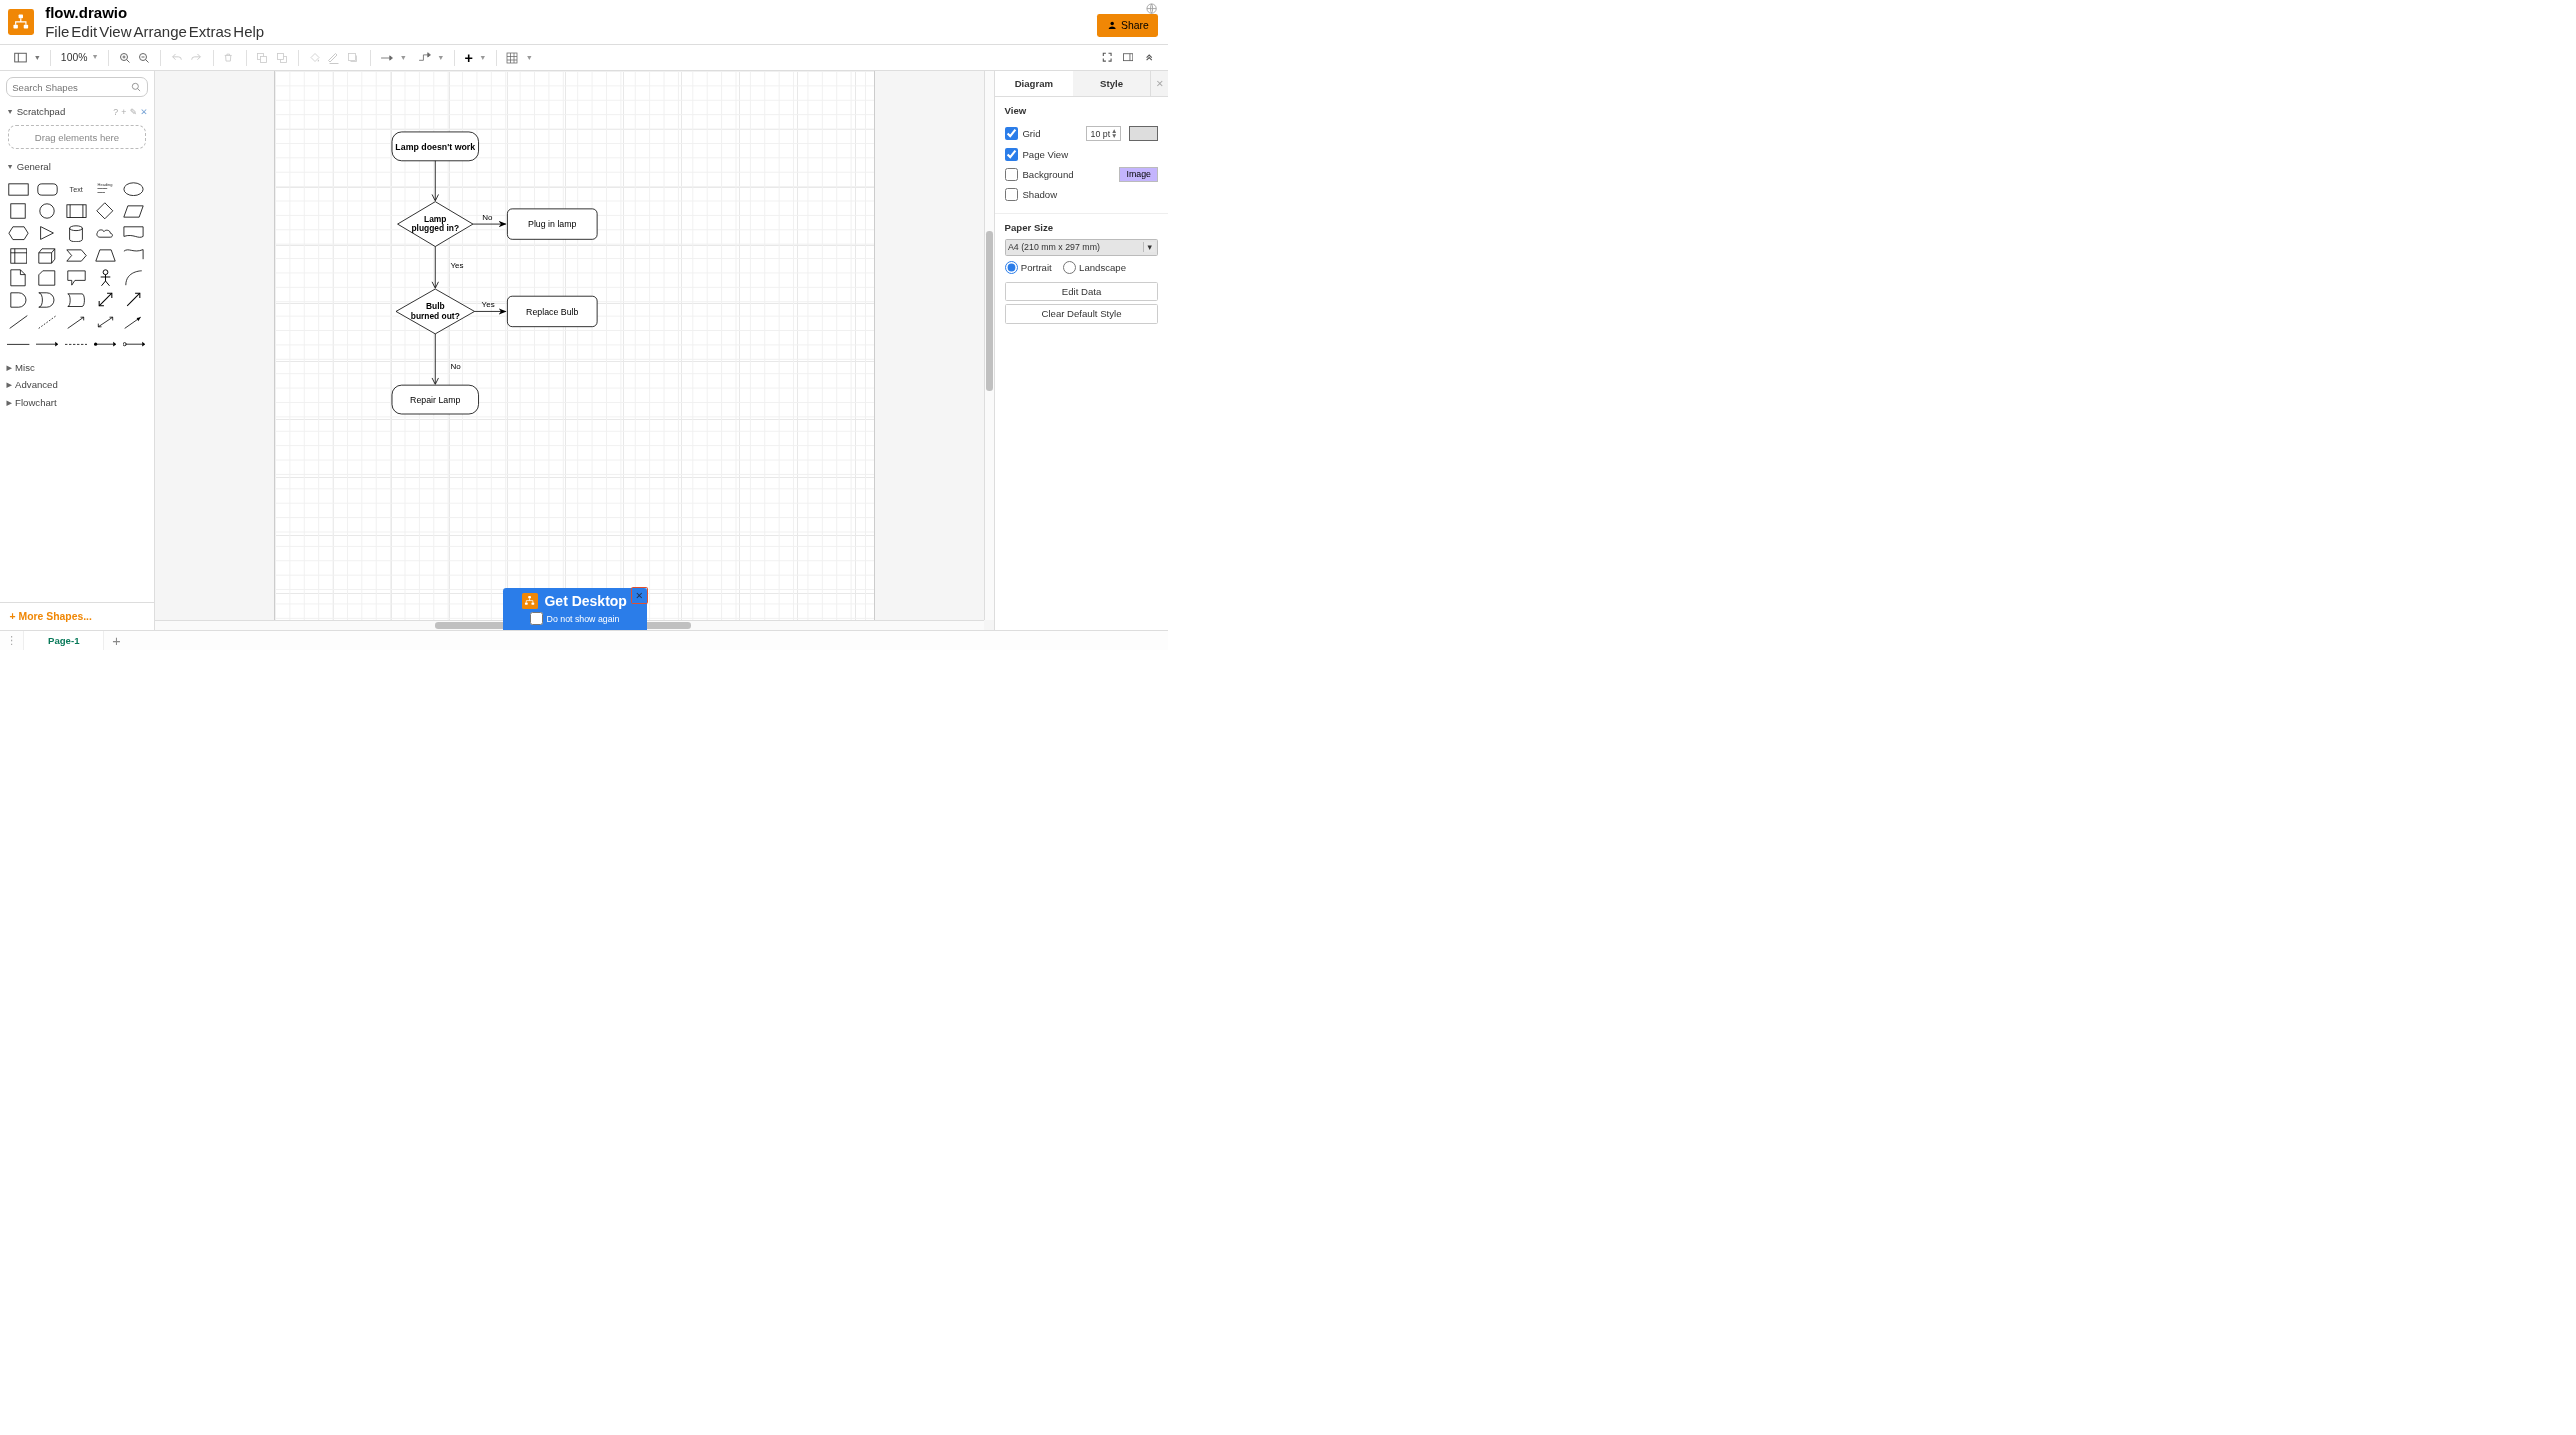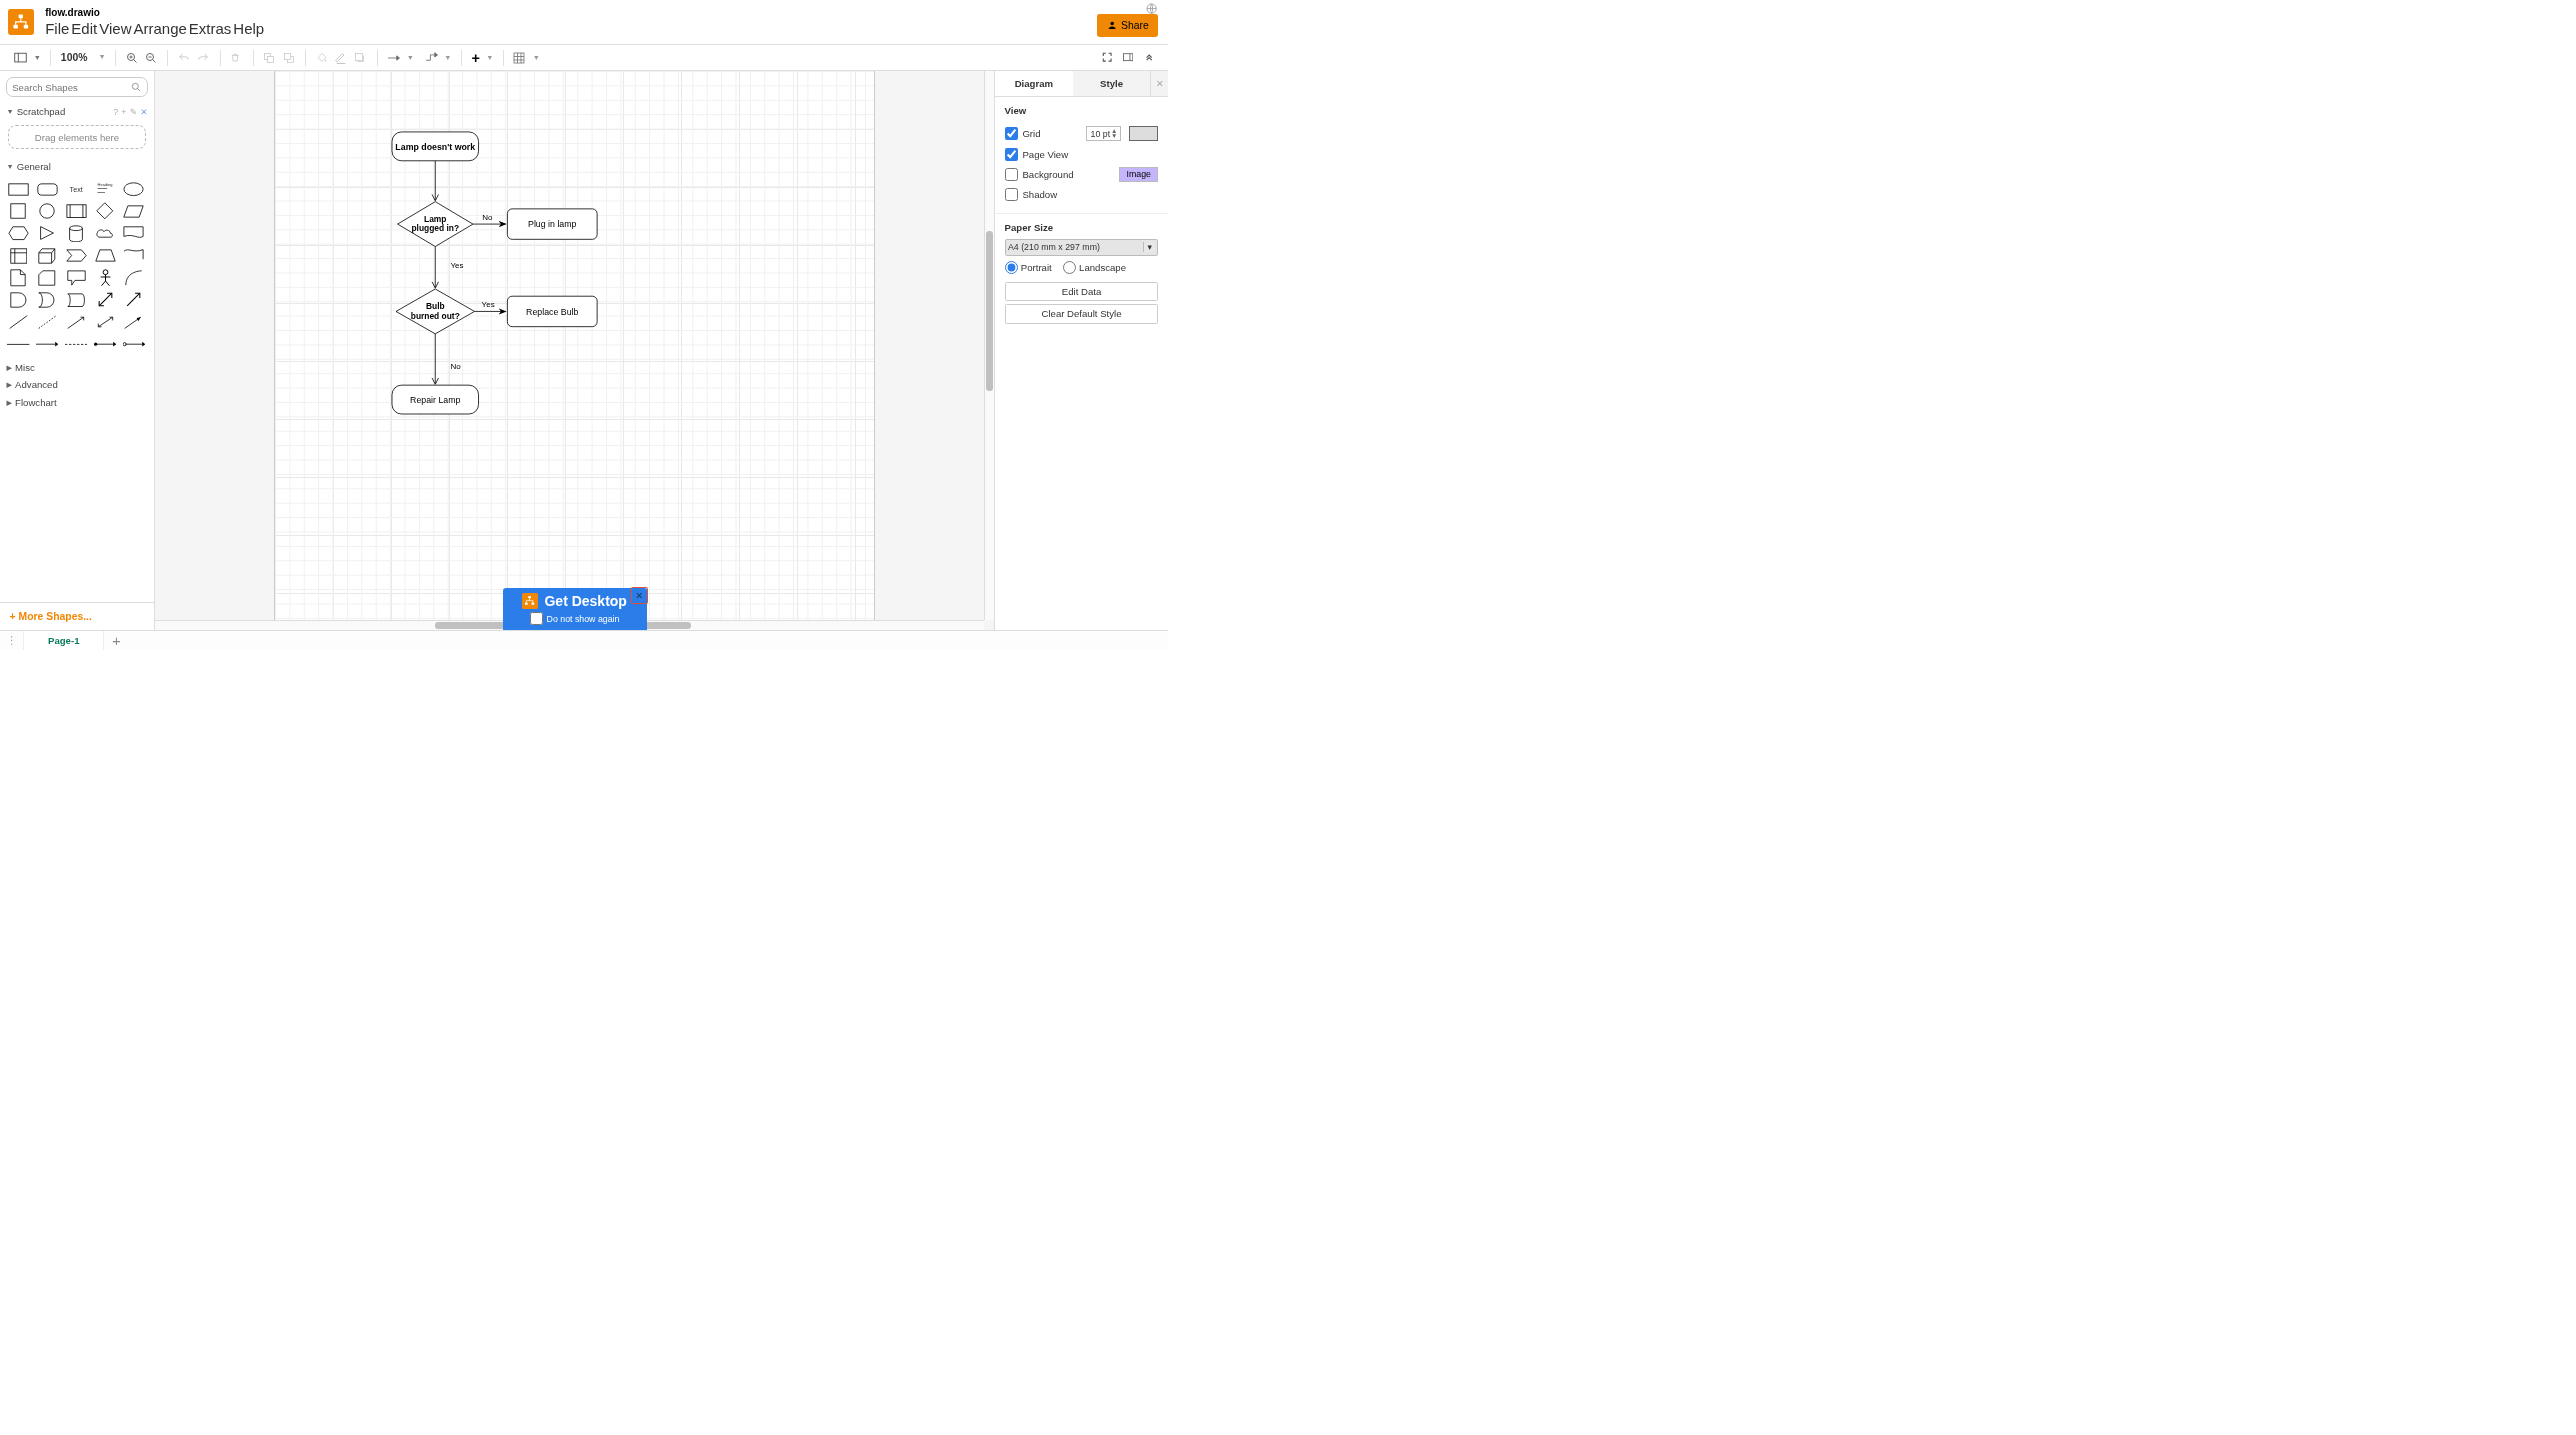--- a/index.html
+++ b/index.html
@@ -2,30 +2,30 @@
 <html style="font-size:13px"><head>
 <meta charset="utf-8">
 <style>
 * { box-sizing: border-box; margin: 0; padding: 0; font-family: -apple-system, BlinkMacSystemFont, "Segoe UI", Helvetica, Arial, sans-serif; }
 body { width: 1168px; height: 650px; overflow: hidden; background: #fff; font-size: 9.6px; color: #333; }
 
 .header { display: flex; align-items: center; height: 45px; border-bottom: 0.8px solid #ddd; padding: 0 8px; position: relative; }
 .logo { width: 26px; height: 26px; background: #F08705; border-radius: 2.4px; display: flex; align-items: center; justify-content: center; margin-right: 11.2px; }
 .logo svg { width: 17.6px; height: 17.6px; }
 .title-area { display: flex; flex-direction: column; }
-.file-title { font-size: 10px; font-weight: 600; color: #000; margin-bottom: 2.4px; }
+.file-title { font-size: 15px; font-weight: 600; color: #000; margin-bottom: 2.4px; }
 .menubar { display: flex; gap: 2px; font-size: 15px; }
 .menubar span { cursor: pointer; }
 .share-btn { position: absolute; right: 9.6px; top: 14.4px; background: #F08705; color: #000; font-size: 10.4px; font-weight: 500; border: none; padding: 5.6px 9.6px; border-radius: 2.4px; display: flex; align-items: center; gap: 4px; cursor: pointer; }
 .globe { position: absolute; right: 11.2px; top: 3.2px; color: #999; font-size: 11.2px; }
 
 .toolbar { height: 26px; border-bottom: 0.8px solid #ddd; display: flex; align-items: center; padding: 0 8px; gap: 3.2px; color: #888; }
 .tb-grp { display: flex; align-items: center; gap: 6.4px; padding: 0 6.4px; }
 .tb-sep { width: 0.8px; height: 16px; background: #e0e0e0; }
-.zoom-sel { font-size: 10.4px; color: #333; display: flex; align-items: flex-start; gap: 11px; font-weight: bold; }
+.zoom-sel { font-size: 10.4px; color: #333; display: flex; align-items: flex-start; gap: 4px; }
 .tb-right { margin-left: auto; display: flex; gap: 8px; padding-right: 3.2px; }
 .tb-icon { cursor: pointer; display: flex; align-items: center; width: 13px; height: 13px; }
 
 .main { display: flex; height: calc(100% - 91px); }
 .sidebar-left { width: 155px; border-right: 0.8px solid #ddd; display: flex; flex-direction: column; background: #fff; }
 .search-wrap { padding: 6.4px; }
 .search-box { width: 100%; border: 0.8px solid #ccc; border-radius: 7px; padding: 3.2px 19px 3.2px 4.8px; font-size: 9.6px; position: relative; }
 .search-container { position: relative; }
 .search-container .sicon { position: absolute; right: 6.4px; top: 4.8px; color: #888; }
 

